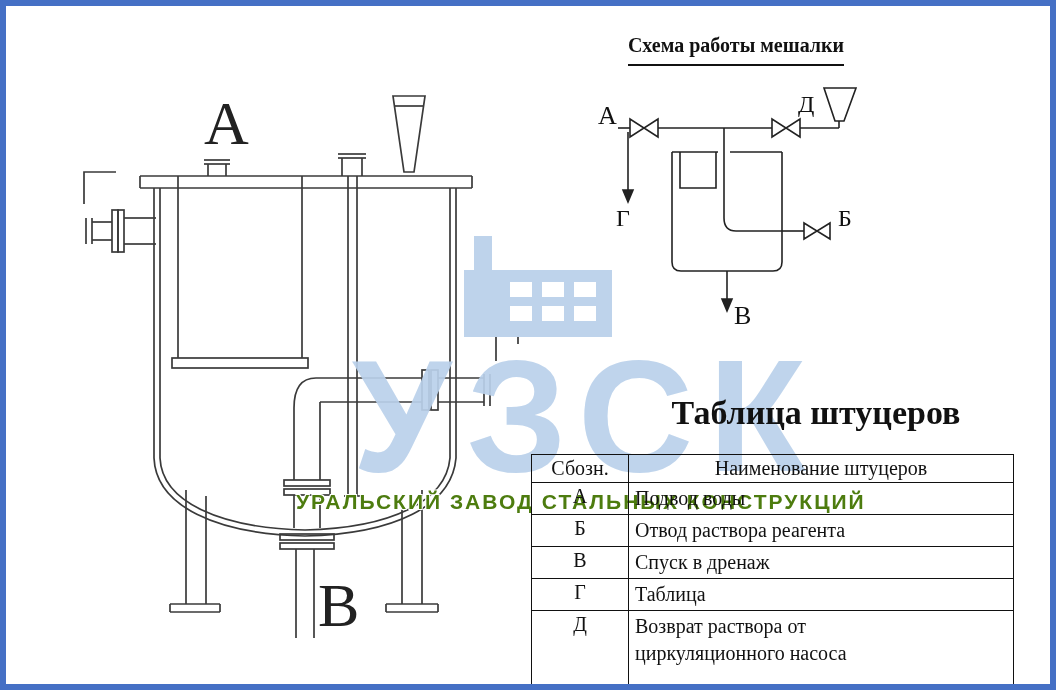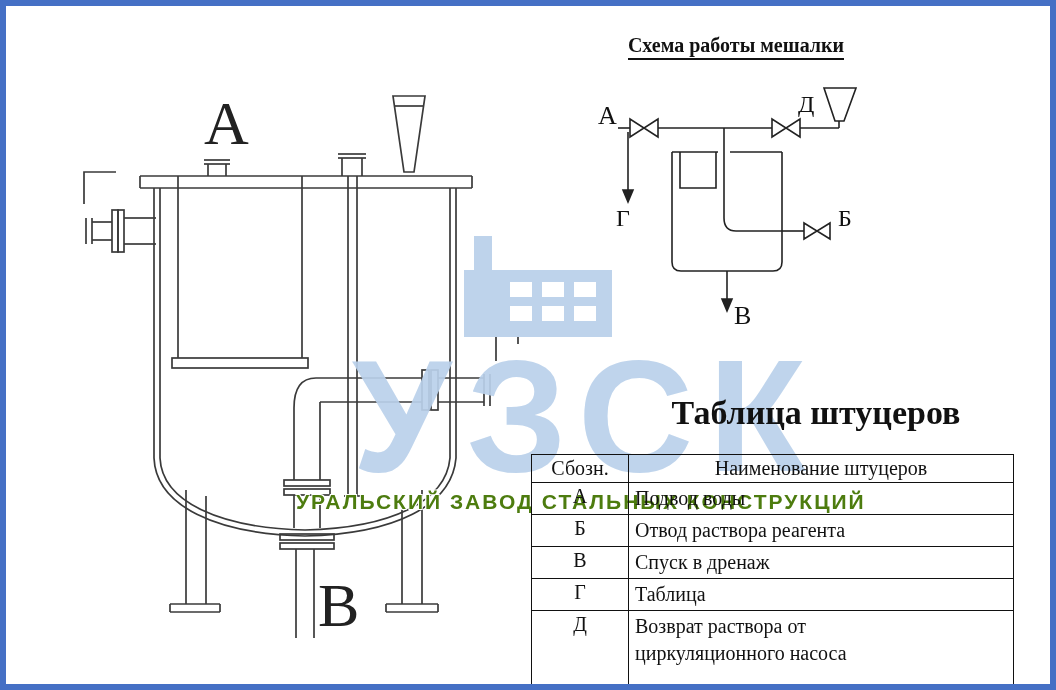--- a/index.html
+++ b/index.html
@@ -7,21 +7,21 @@
     position:relative; width:1056px; height:690px; box-sizing:border-box;
     background:#ffffff; border:6px solid #4570c5; overflow:hidden;
     font-family:"Liberation Serif", serif; color:#111;
   }
   svg { display:block; }
   .vessel-svg { position:absolute; left:50px; top:70px; z-index:1; }
   .schema-title {
     position:absolute; left:570px; top:28px; width:320px; text-align:center;
     font-size:20px; font-weight:bold; z-index:3;
   }
-  .schema-title span { display:inline-block; border-bottom:2px solid #111; padding-bottom:1px; }
+  .schema-title span { display:inline-block; border-bottom:2px solid #111; padding-bottom:7px; }
   .schema-svg { position:absolute; left:578px; top:68px; z-index:3; }
   .table-title {
     position:absolute; left:620px; top:388px; width:380px; text-align:center;
     font-size:34px; font-weight:bold; z-index:3;
   }
   table.fittings {
     position:absolute; left:525px; top:448px; z-index:3;
     border-collapse:collapse; background:transparent; table-layout:fixed;
   }
   table.fittings th, table.fittings td {

